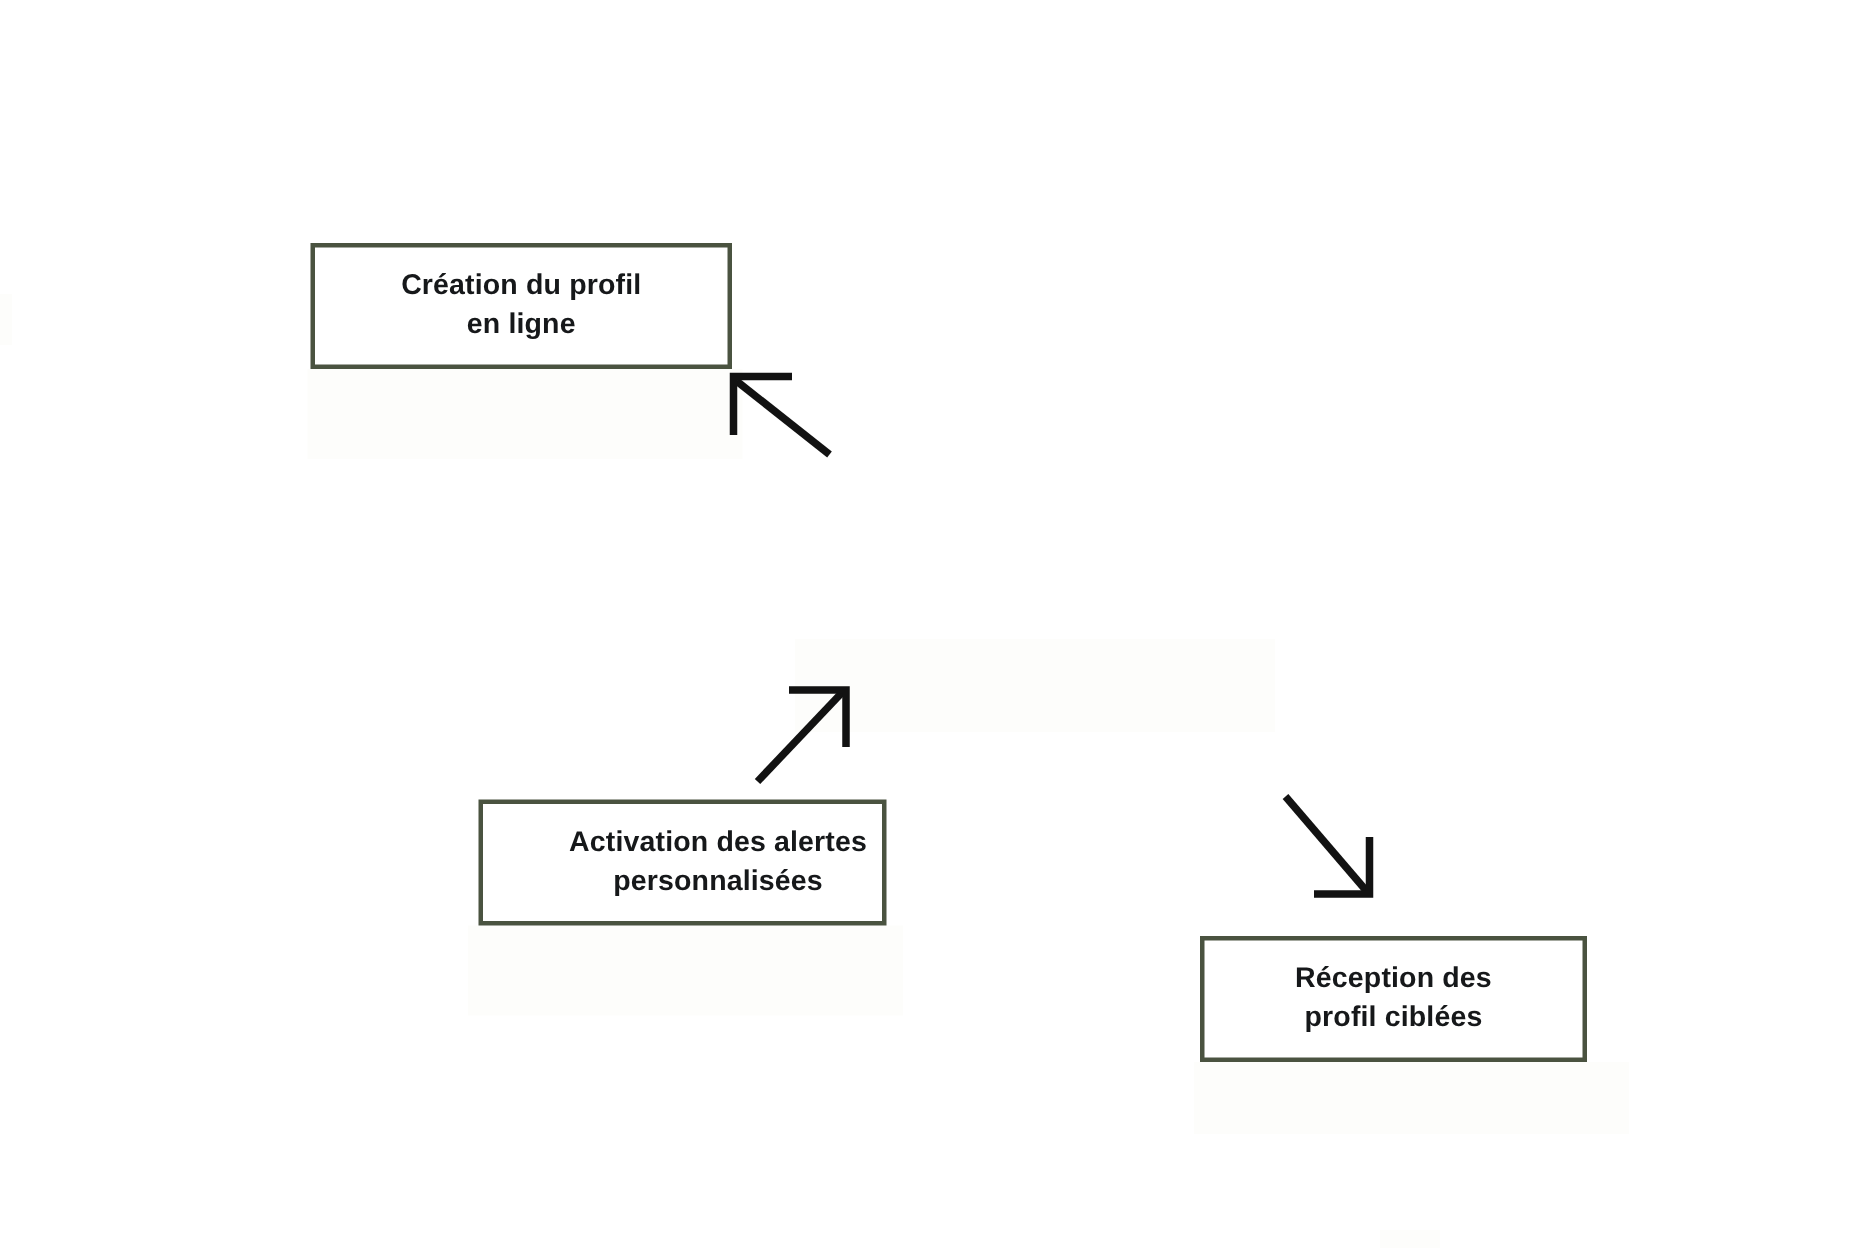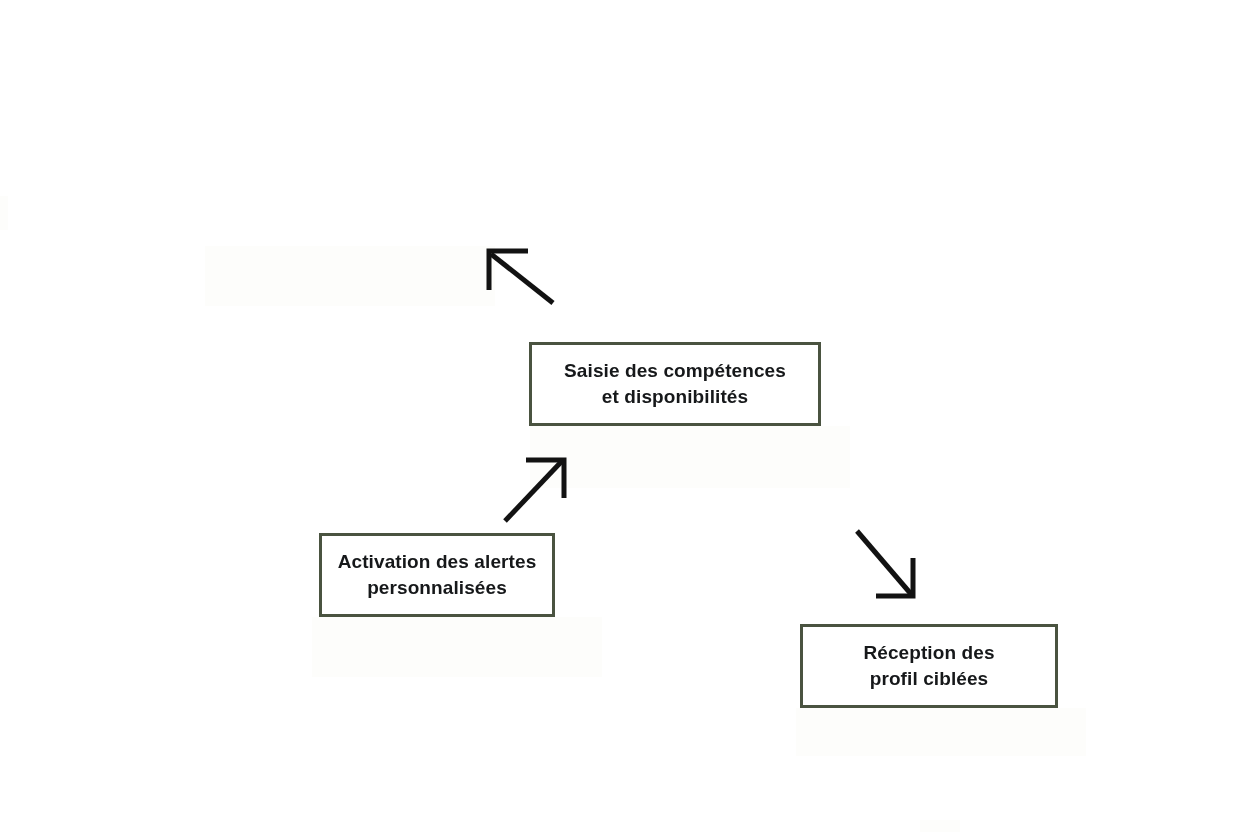--- a/index.html
+++ b/index.html
@@ -56,27 +56,27 @@
 
 <div id="canvas">
 
   <div class="wash" style="left:0px;  top:196px; width:8px;   height:34px;"></div>
   <div class="wash" style="left:205px; top:246px; width:290px; height:60px;"></div>
   <div class="wash" style="left:530px; top:426px; width:320px; height:62px;"></div>
   <div class="wash" style="left:312px; top:617px; width:290px; height:60px;"></div>
   <div class="wash" style="left:796px; top:708px; width:290px; height:48px;"></div>
   <div class="wash" style="left:920px; top:820px; width:40px;  height:12px;"></div>
 
-
-  <div class="node" style="left:529px; top:342px; width:292px; height:84px;">
-    <div class="node-label">Saisie des compétences
-et disponibilités</div>
+  <div class="node" style="left:207px; top:162px; width:281px; height:84px;">
+    <div class="node-label">Création du profil
+en ligne</div>
   </div>
 
-  <div class="node" style="left:319px; top:533px; width:236px; height:84px;">
+
+  <div class="node" style="left:319px; top:533px; width:272px; height:84px;justify-content:flex-end;">
     <div class="node-label">Activation des alertes
 personnalisées</div>
   </div>
 
   <div class="node" style="left:800px; top:624px; width:258px; height:84px;">
     <div class="node-label">Réception des
 profil ciblées</div>
   </div>
 
   <svg id="arrows" viewBox="0 0 1248 832">

